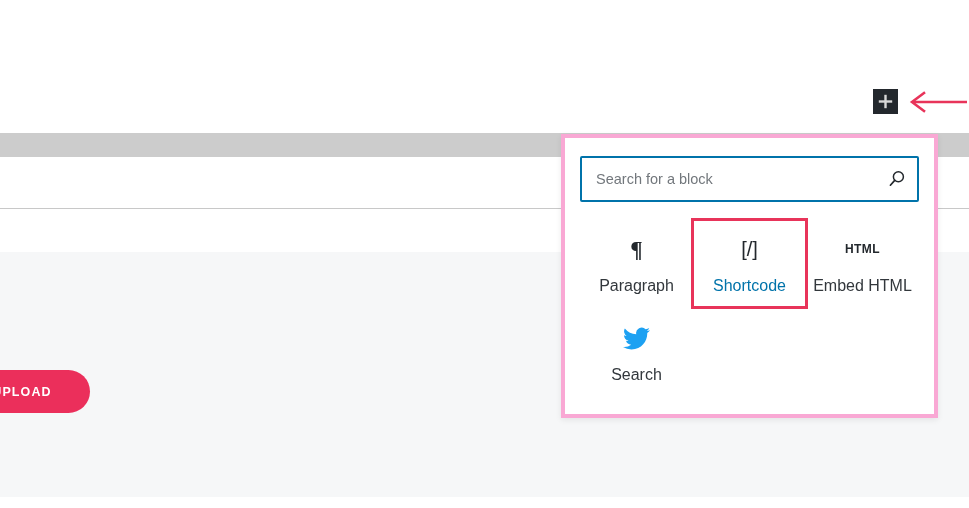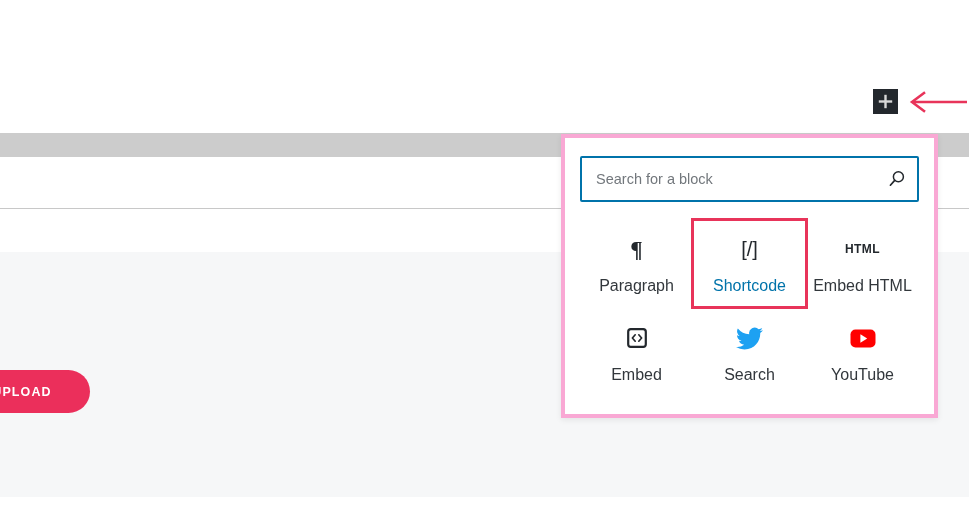--- a/index.html
+++ b/index.html
@@ -305,46 +305,27 @@
         <span class="block-label">Shortcode</span>
       </button>
 
       <button class="block-item">
         <span class="block-icon">
           <span class="glyph-html">HTML</span>
         </span>
         <span class="block-label">Embed HTML</span>
       </button>
 
-      <button class="block-item">
-        <span class="block-icon">
-          <svg width="24" height="24" viewBox="0 0 24 24" aria-hidden="true">
-            <rect x="3.2" y="3.2" width="17.6" height="17.6" rx="2.6" fill="none" stroke="#23282d" stroke-width="2.2"></rect>
-            <polyline points="10.2,8.8 7.4,12 10.2,15.2" fill="none" stroke="#23282d" stroke-width="1.7" stroke-linecap="round" stroke-linejoin="round"></polyline>
-            <polyline points="13.8,8.8 16.6,12 13.8,15.2" fill="none" stroke="#23282d" stroke-width="1.7" stroke-linecap="round" stroke-linejoin="round"></polyline>
-          </svg>
-        </span>
-        <span class="block-label">Embed</span>
-      </button>
 
       <button class="block-item">
         <span class="block-icon">
           <svg width="27" height="27" viewBox="0 0 24 24" aria-hidden="true">
             <path fill="#1da1f2" d="M23.95 4.57a10 10 0 0 1-2.82.77 4.96 4.96 0 0 0 2.16-2.72c-.95.56-2 .96-3.12 1.18a4.92 4.92 0 0 0-8.38 4.48A13.97 13.97 0 0 1 1.64 3.16a4.92 4.92 0 0 0 1.52 6.57 4.9 4.9 0 0 1-2.23-.61v.06a4.92 4.92 0 0 0 3.95 4.83 4.96 4.96 0 0 1-2.22.08 4.93 4.93 0 0 0 4.6 3.42A9.87 9.87 0 0 1 0 19.54a13.94 13.94 0 0 0 7.55 2.21c9.05 0 14-7.5 14-14 0-.21 0-.42-.02-.63a9.94 9.94 0 0 0 2.46-2.55z"></path>
           </svg>
         </span>
         <span class="block-label">Search</span>
       </button>
 
-      <button class="block-item">
-        <span class="block-icon">
-          <svg width="26" height="19" viewBox="0 0 26 19" aria-hidden="true">
-            <rect x="0.5" y="0.5" width="25" height="18" rx="5" fill="#ff0000"></rect>
-            <polygon points="10.4,5.2 17.2,9.5 10.4,13.8" fill="#ffffff"></polygon>
-          </svg>
-        </span>
-        <span class="block-label">YouTube</span>
-      </button>
 
     </div>
   </div>
 
 </div>
 
 </body></html>

